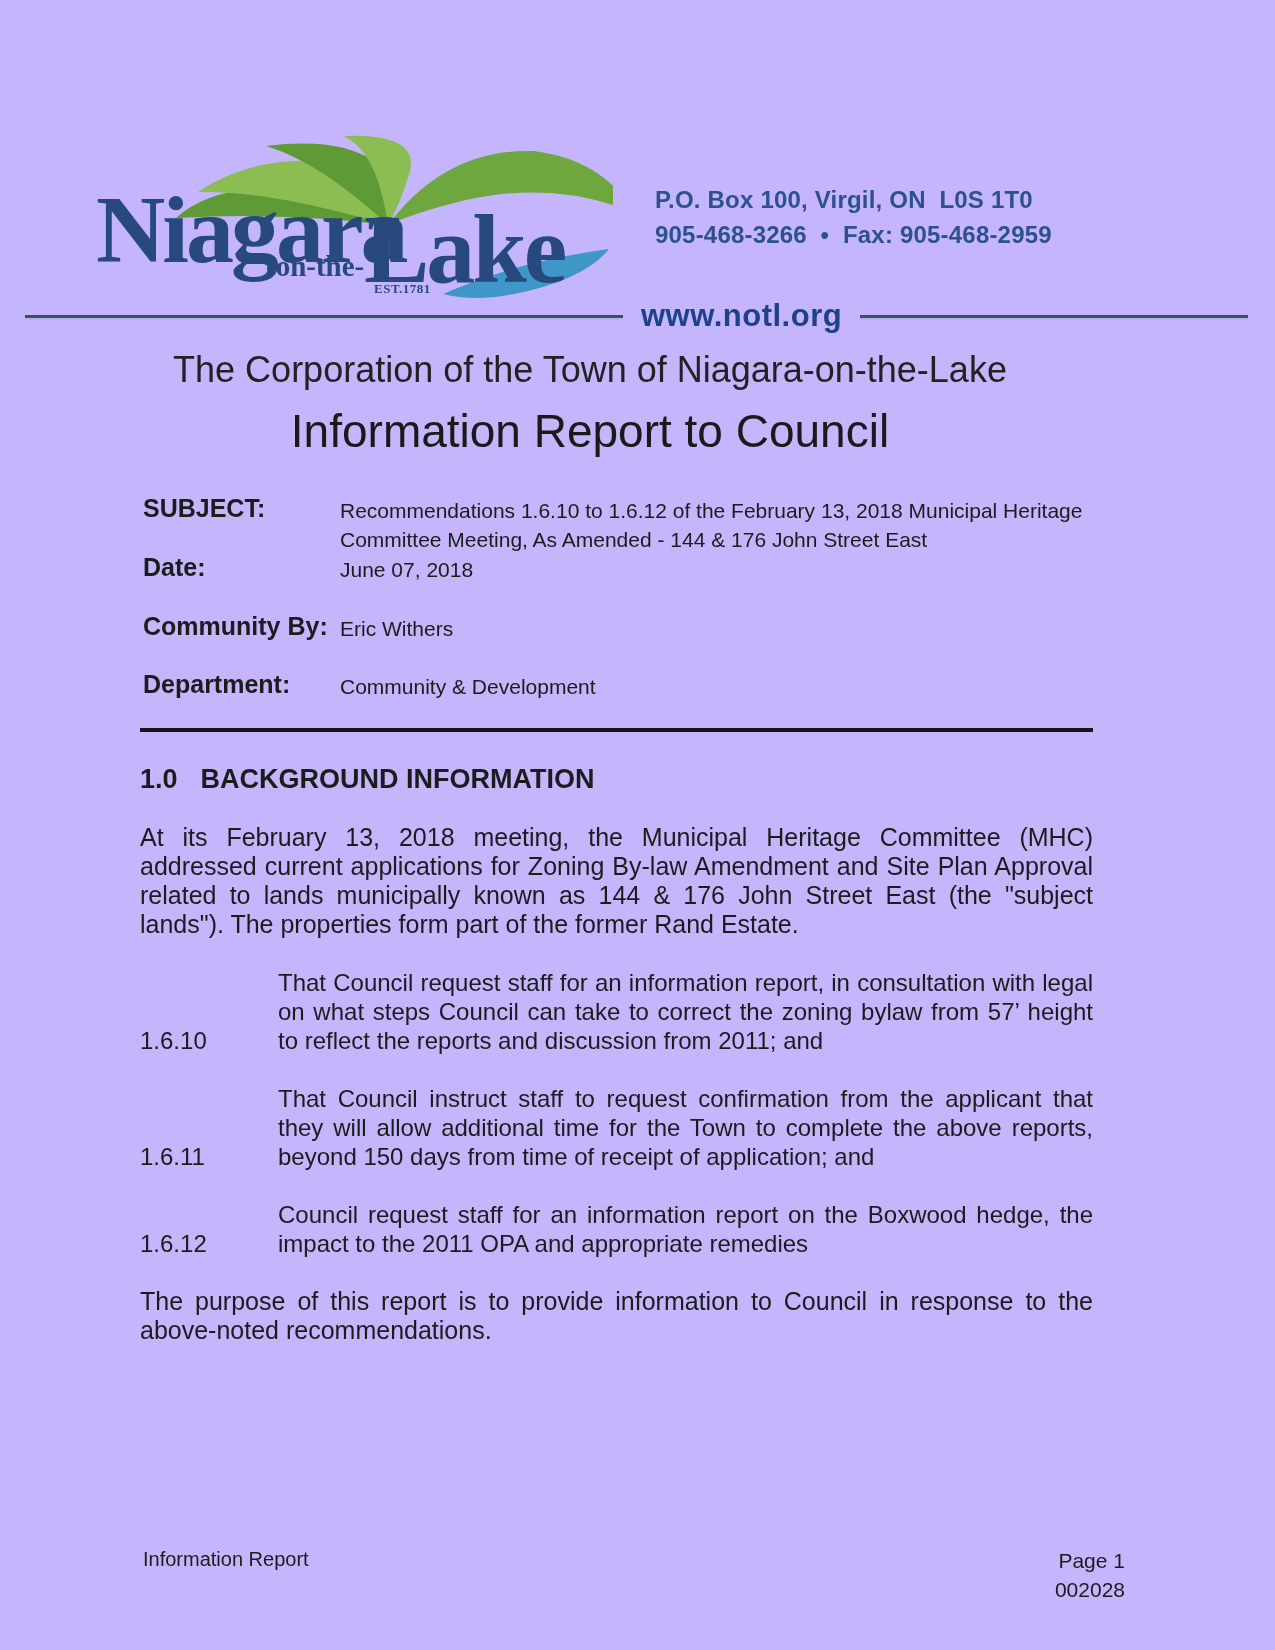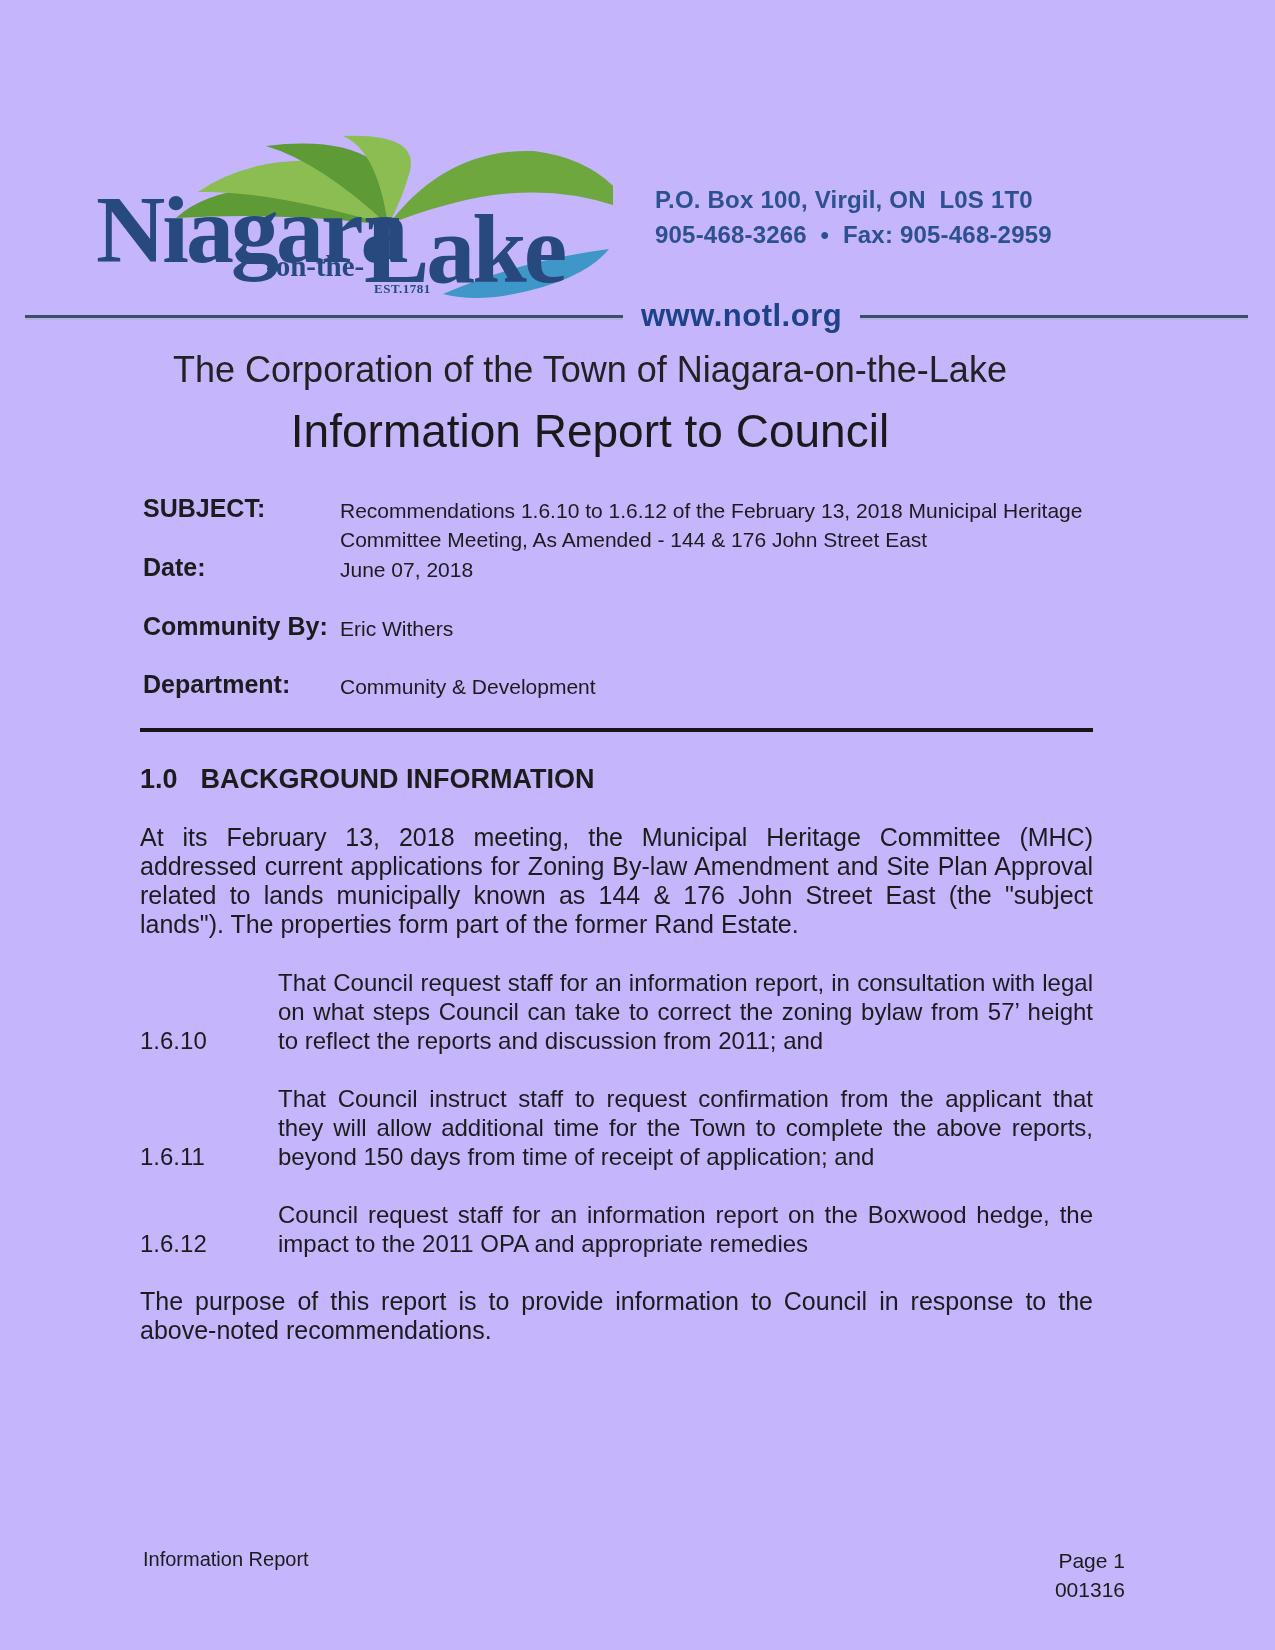--- a/index.html
+++ b/index.html
@@ -149,16 +149,16 @@
       <span class="num">1.6.12</span>
       <span class="txt">Council request staff for an information report on the Boxwood hedge, the impact to the 2011 OPA and appropriate remedies</span>
     </div>
 
     <p>The purpose of this report is to provide information to Council in response to the above-noted recommendations.</p>
   </div>
 
   <div class="footer-left">Information Report</div>
   <div class="footer-right">
     <div>Page 1</div>
-    <div>001316</div>
+    <div>002028</div>
   </div>
 
 </div>
 
 </body></html>

